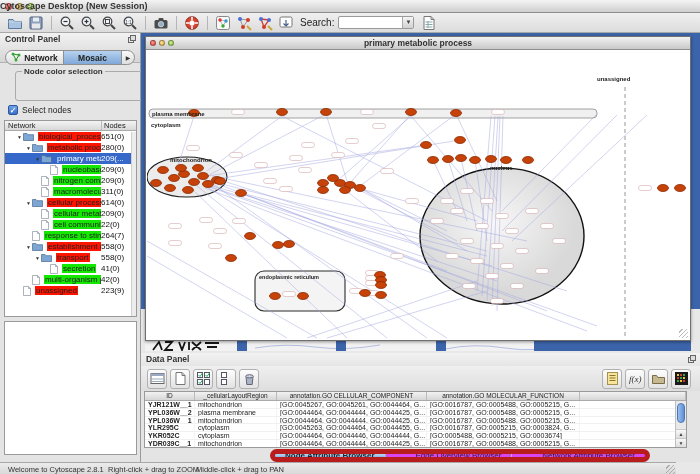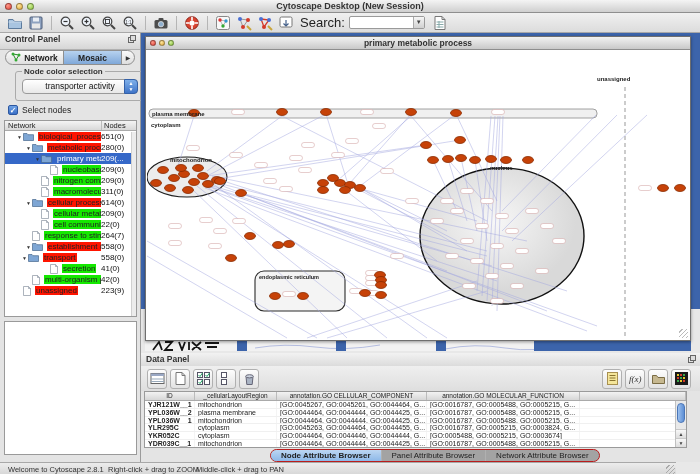--- a/index.html
+++ b/index.html
@@ -7,34 +7,34 @@
   .app{position:relative;width:700px;height:474px;background:#e8e8e8;overflow:hidden;
        font-family:"Liberation Sans",sans-serif;color:#222;}
   
   .titlebar{position:absolute;left:0;top:0;width:700px;height:13px;
     background:linear-gradient(#f4f4f4,#cfcfcf);border-bottom:1px solid #8e8e8e;}
   .lights{position:absolute;left:5px;top:3px;display:flex;gap:4px;}
   .light{width:7px;height:7px;border-radius:50%;border:.5px solid rgba(0,0,0,.35);}
   .l-red{background:radial-gradient(circle at 35% 30%,#ff9a8a,#e0443a);}
   .l-yel{background:radial-gradient(circle at 35% 30%,#ffe9a0,#dfa63a);}
   .l-grn{background:radial-gradient(circle at 35% 30%,#d5f0a0,#8cc43c);}
-  .wtitle{position:absolute;left:0;right:0;top:1px;text-align:center;font-size:9px;font-weight:bold;color:#333;}
+  .wtitle{position:absolute;left:0;right:0;top:1px;text-align:left;font-size:9px;font-weight:bold;color:#333;}
   
   .toolbar{position:absolute;left:0;top:13px;width:700px;height:20px;
     background:linear-gradient(#f0f0f0,#dcdcdc);border-bottom:1px solid #a8a8a8;
     display:flex;align-items:center;padding-left:6px;}
   .tbtn{width:18px;height:18px;display:inline-flex;align-items:center;justify-content:center;margin-right:3px;}
   .tbsep{width:1px;height:14px;background:#b5b5b5;margin:0 6px 0 3px;}
-  .search-label{font-size:13px;color:#222;margin:0 4px 0 2px;}
+  .search-label{font-size:10px;color:#222;margin:0 4px 0 2px;}
   .search-box{width:76px;height:13px;background:#fff;border:1px solid #9a9a9a;border-radius:2px;position:relative;}
   .search-arrow{position:absolute;right:0;top:0;width:11px;height:11px;background:linear-gradient(#f6f6f6,#d0d0d0);
     border-left:1px solid #aaa;font-size:6px;color:#444;text-align:center;line-height:11px;}
   
   .control-panel{position:absolute;left:0;top:33px;width:141px;height:429px;background:#e4e4e4;border-right:1px solid #9b9b9b;}
-  .panel-head{position:relative;height:17px;background:linear-gradient(#f2f2f2,#d6d6d6);border-bottom:1px solid #b0b0b0;
+  .panel-head{position:relative;height:30px;background:linear-gradient(#f2f2f2,#d6d6d6);border-bottom:1px solid #b0b0b0;
      font-size:8.5px;font-weight:bold;color:#333;padding:1px 0 0 5px;}
   .float-ico{position:absolute;right:4px;top:2px;}
   .cp-tabs{position:absolute;left:5px;top:17px;width:130px;height:15px;border:1px solid #8f8f8f;border-radius:8px;
      background:linear-gradient(#fafafa,#dedede);display:flex;align-items:center;overflow:hidden;}
   .cp-tab{flex:1;height:100%;display:flex;align-items:center;justify-content:center;font-size:8.5px;font-weight:bold;color:#222;gap:3px;}
   .cp-tab.sel{background:linear-gradient(#b7d2ef,#7fა8d9);background:linear-gradient(#b7d2ef,#7fa8d9);border-left:1px solid #8f8f8f;border-right:1px solid #8f8f8f;}
   .cp-tab-arrow{width:12px;font-size:6px;color:#333;text-align:center;}
   .ncs{position:absolute;left:15px;top:38px;width:130px;height:30px;border:1px solid #aaa;border-radius:3px;}
   .ncs-legend{position:absolute;left:6px;top:-5px;background:#e4e4e4;font-size:8px;font-weight:bold;padding:0 2px;color:#333;}
   .combo{position:absolute;left:6px;top:7px;width:116px;height:15px;background:linear-gradient(#fff,#e8e8e8);
@@ -86,22 +86,22 @@
      font-size:6.5px;color:#222;text-align:center;}
   .dpt-head div{border-right:1px solid #bbb;overflow:hidden;white-space:nowrap;}
   .dpt-row{display:flex;height:7.8px;font-size:7px;border-bottom:1px solid #f0f0f0;white-space:nowrap;}
   .dpt-row div{overflow:hidden;padding-left:3px;border-right:1px solid #f4f4f4;color:#222;}
   .dpt-row div:first-child{font-weight:bold;}
   .dp-sb{position:absolute;right:0;top:9px;bottom:0;width:11px;background:#e9e9e9;border-left:1px solid #c0c0c0;}
   .dp-thumb{position:absolute;left:1px;top:2px;width:8px;height:20px;border-radius:4px;
      background:linear-gradient(90deg,#9cc0ee,#5d8ed4);border:1px solid #4a76b8;}
   .dp-arrows{position:absolute;left:0;bottom:0;width:100%;font-size:5px;line-height:8px;text-align:center;color:#444;}
   .dp-arrows div{height:9px;border-top:1px solid #c8c8c8;background:linear-gradient(#f8f8f8,#ddd);}
-  .browser-tabs{position:absolute;left:129px;top:96px;height:13px;display:flex;border:1px solid #b91c1c;border-radius:7px;
-     overflow:hidden;background:#a3a3a3;}
+  .browser-tabs{position:absolute;left:129px;top:96px;height:13px;display:flex;border:5px solid #b91c1c;border-radius:7px;
+     overflow:hidden;background:#d946ef;gap:20px;}
   .btab{padding:0 10px;font-size:8px;color:#222;display:flex;align-items:center;border-right:1px solid #b0b0b0;}
   .btab:last-child{border-right:none;}
   .btab.sel{background:linear-gradient(#bcd6f2,#8db8e8);font-weight:bold;}
   
   .statusbar{position:absolute;left:0;top:462px;width:676px;height:12px;background:linear-gradient(#ececec,#d8d8d8);
      border-top:1px solid #a8a8a8;font-size:7.5px;color:#333;}
   .statusbar span{position:absolute;top:2px;}
   .sb-grip{position:absolute;right:1px;bottom:1px;width:9px;height:9px;
      background:repeating-linear-gradient(135deg,transparent 0 2px,#aaa 2px 3px);}
 </style>
@@ -251,24 +251,20 @@
             </svg></span>
           <span>Network</span>
         </div>
         <div class="cp-tab sel">
           <span>Mosaic</span>
         </div>
         <div class="cp-tab-arrow">▶</div>
       </div>
     <div class="ncs">
       <span class="ncs-legend">Node color selection</span>
-      <div class="combo">
-        <span>transporter activity</span>
-        <span class="combo-btn">▲<br>▼</span>
-      </div>
     </div>
     <div class="selrow">
       <span class="checkbox">✓</span>
       <span class="lbl">Select nodes</span>
     </div>
     <div class="tree">
       <div class="tree-head">
         <div class="c1">Network</div>
         <div class="c2">Nodes</div>
       </div>
@@ -382,21 +378,21 @@
           <div class="trow" style="padding-left: 20px;">
             <span class="arr">▼</span>
             <span class="ticon">
               <svg width="11" height="9">
                 <path d="M.5 1.5h3.5l1 1.2h5.5v5.8H.5z" fill="#7ea6d4" stroke="#47688e" stroke-width=".7"></path>
               </svg>
             </span>
             <span class="tlabel lab-red"><i>establishment of lo...</i></span>
             <span class="tnodes">558(0)</span>
           </div>
-          <div class="trow" style="padding-left: 16px;">
+          <div class="trow" style="padding-left: 29px;">
             <span class="arr">▼</span>
             <span class="ticon">
               <svg width="11" height="9">
                 <path d="M.5 1.5h3.5l1 1.2h5.5v5.8H.5z" fill="#7ea6d4" stroke="#47688e" stroke-width=".7"></path>
               </svg>
             </span>
             <span class="tlabel lab-red"><i>transport</i></span>
             <span class="tnodes">558(0)</span>
           </div>
           <div class="trow" style="padding-left: 38px;">
@@ -760,21 +756,21 @@
       <div class="dp-sb">
         <div class="dp-thumb"></div>
         <div class="dp-arrows">
           <div>▲</div>
           <div>▼</div>
         </div>
       </div>
     </div>
     <div class="browser-tabs" id="browser-tabs">
         <div class="btab sel">Node Attribute Browser</div>
-        <div class="btab">Panel Attribute Browser</div>
+        <div class="btab">Edge Overview Browser</div>
         <div class="btab">Network Attribute Browser</div>
       </div>
   </div>
 
   <div class="statusbar">
     <span style="left:8px;">Welcome to Cytoscape 2.8.1</span>
     <span style="left:108px;">Right-click + drag to ZOOM</span>
     <span style="left:196px;">Middle-click + drag to PAN</span>
     <span class="sb-grip"></span>
   </div>

